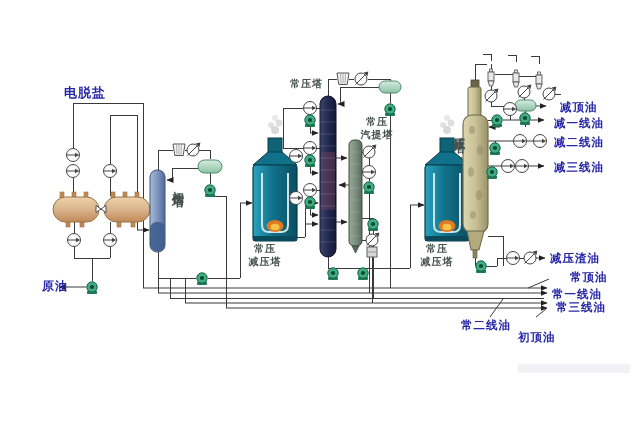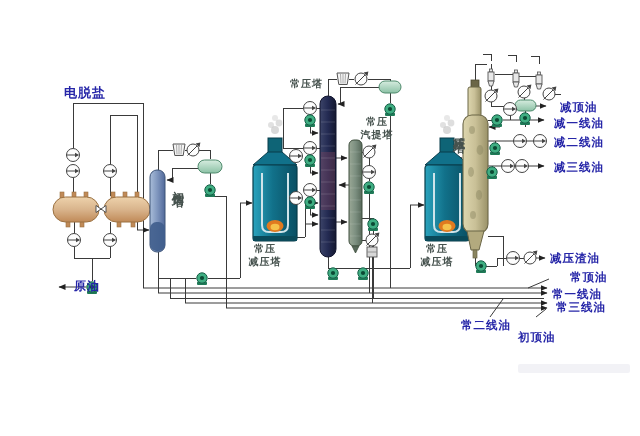--- a/index.html
+++ b/index.html
@@ -319,21 +319,21 @@
         <use href="#pump" x="363" y="273"></use>
         <use href="#pump" x="481" y="266"></use>
     <use href="#pump" x="497" y="120"></use>
         <use href="#pump" x="495" y="148"></use>
         <use href="#pump" x="492" y="172"></use>
     <use href="#pump" x="525" y="118"></use>
   </g>
 </svg>
 
 <div class="lbl blue-lg" style="left:64px;top:84px;">电脱盐</div>
-<div class="lbl blue-lg" style="left:42px;top:278px;font-size:12px;margin-left:32px;">原油</div>
+<div class="lbl blue-lg" style="left:42px;top:278px;font-size:12px;">原油</div>
 
 <div class="lbl vtext" style="left:169px;top:181px;">初馏塔</div>
 <div class="lbl gray" style="left:290px;top:77px;font-size:10px;">常压塔</div>
 
 <div class="lbl gray two-line" style="left:354px;top:116px;width:46px;">
   <div>常压</div>
   <div>汽提塔</div>
 </div>
 
 <div class="lbl gray two-line" style="left:242px;top:243px;width:46px;">

